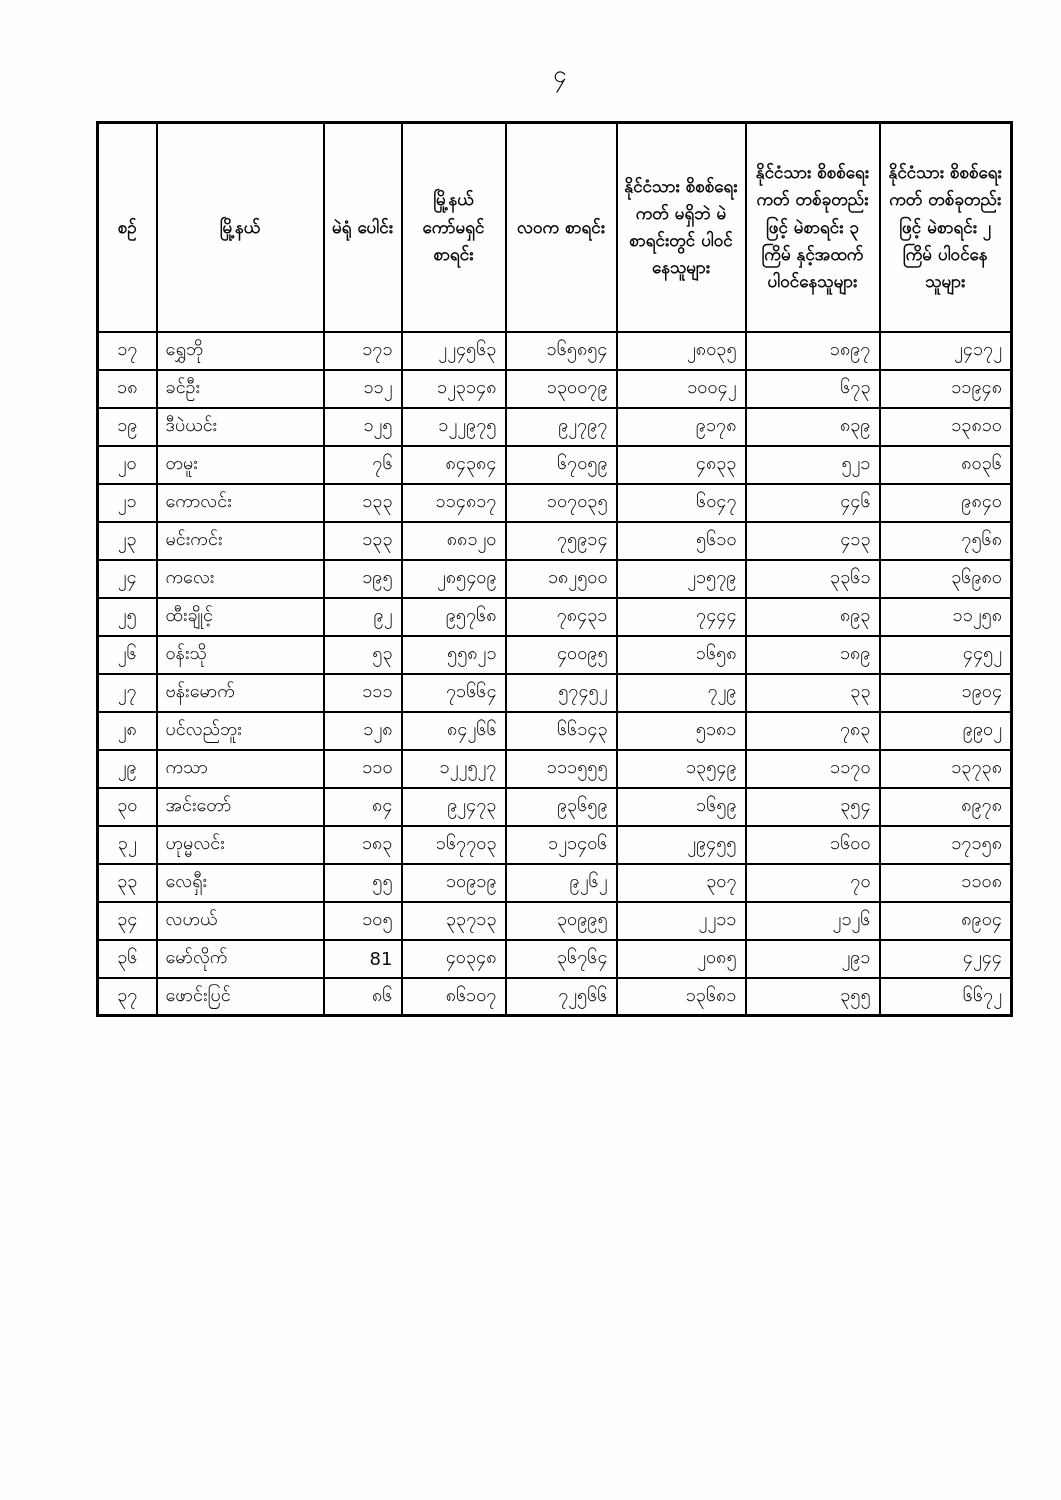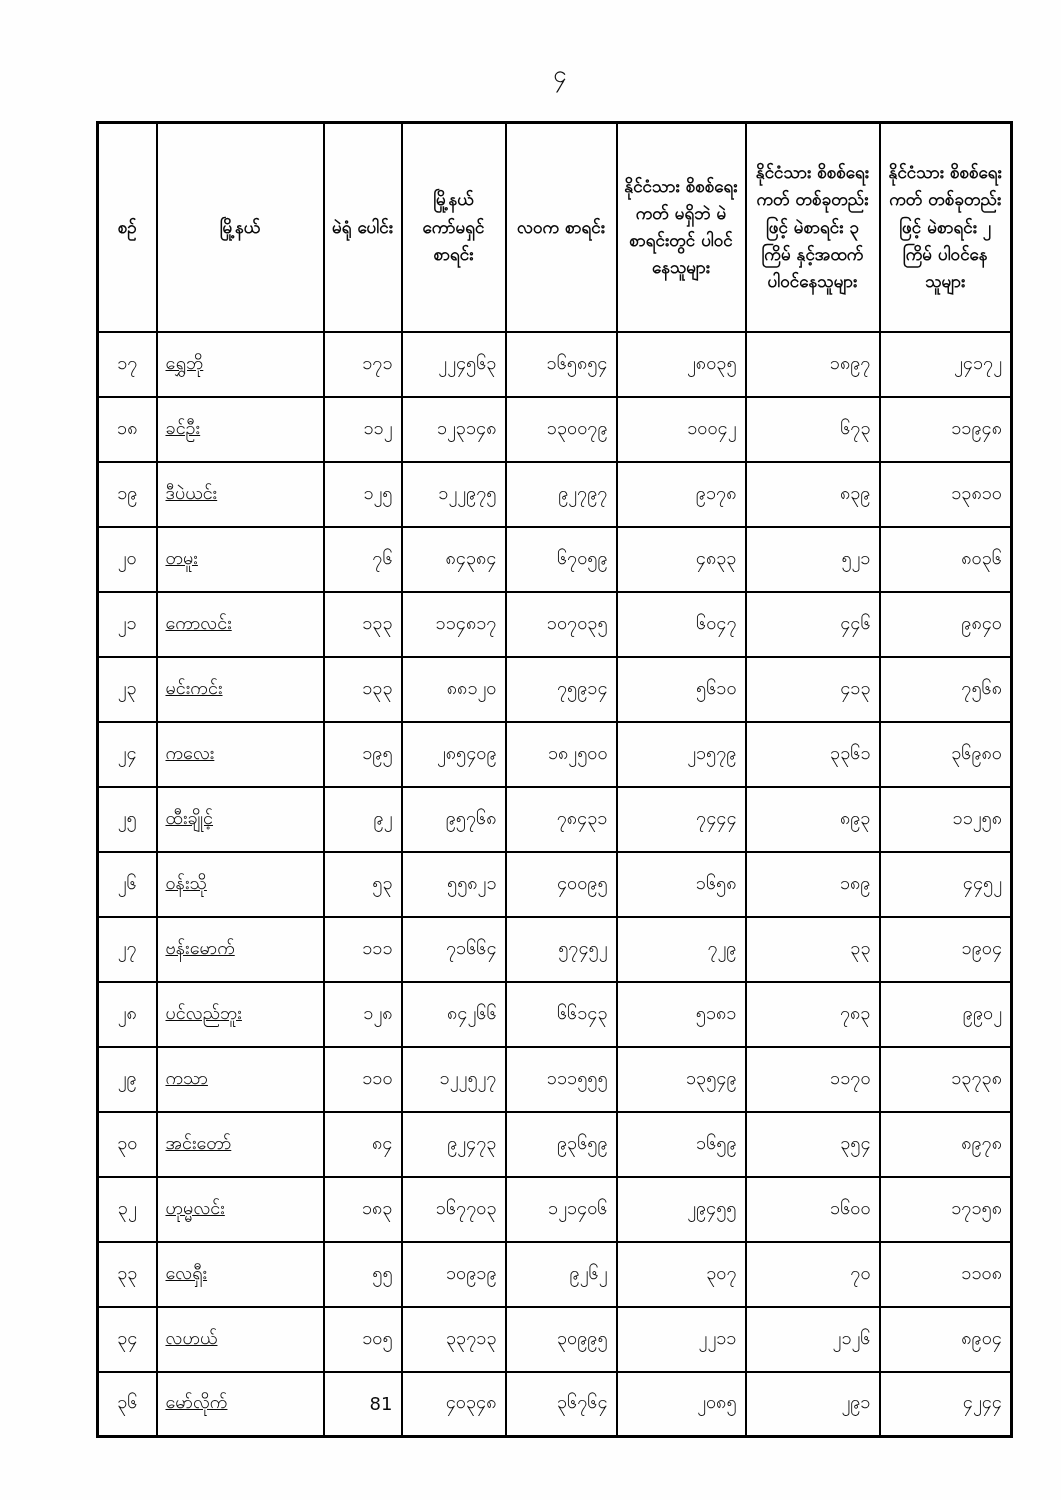--- a/index.html
+++ b/index.html
@@ -33,36 +33,36 @@
     table-layout: fixed;
     border: 3px solid #000;
   }
   table.doc-table th,
   table.doc-table td {
     border: 2px solid #000;
     color: #0a0a0a;
     overflow: hidden;
   }
   table.doc-table thead tr { height: 209px; }
-  table.doc-table tbody tr { height: 65px; }
+  table.doc-table tbody tr { height: 38px; }
   table.doc-table th {
     font-weight: bold;
     font-size: 17px;
     line-height: 1.6;
     text-align: center;
     vertical-align: middle;
     padding: 4px 5px;
   }
   table.doc-table td {
     font-size: 18px;
     vertical-align: middle;
     padding: 2px 8px;
   }
   td.col0 { text-align: center; padding: 2px 2px; }
-  td.col1 { text-align: left; padding-left: 12px; text-decoration: underline; }
+  td.col1 { text-align: left; padding-left: 12px; }
   td.col2, td.col3, td.col4, td.col5, td.col6, td.col7 {
     text-align: right;
     padding-right: 11px;
   }
 </style>
 </head>
 <body>
 
 <div class="page">
 
@@ -255,16 +255,26 @@
         <tr>
           <td class="col0">၃၆</td>
           <td class="col1">မော်လိုက်</td>
           <td class="col2">81</td>
           <td class="col3">၄၀၃၄၈</td>
           <td class="col4">၃၆၇၆၄</td>
           <td class="col5">၂၀၈၅</td>
           <td class="col6">၂၉၁</td>
           <td class="col7">၄၂၄၄</td>
         </tr>
+        <tr>
+          <td class="col0">၃၇</td>
+          <td class="col1">ဖောင်းပြင်</td>
+          <td class="col2">၈၆</td>
+          <td class="col3">၈၆၁၀၇</td>
+          <td class="col4">၇၂၅၆၆</td>
+          <td class="col5">၁၃၆၈၁</td>
+          <td class="col6">၃၅၅</td>
+          <td class="col7">၆၆၇၂</td>
+        </tr>
       </tbody>
   </table>
 
 </div>
 
 </body></html>

